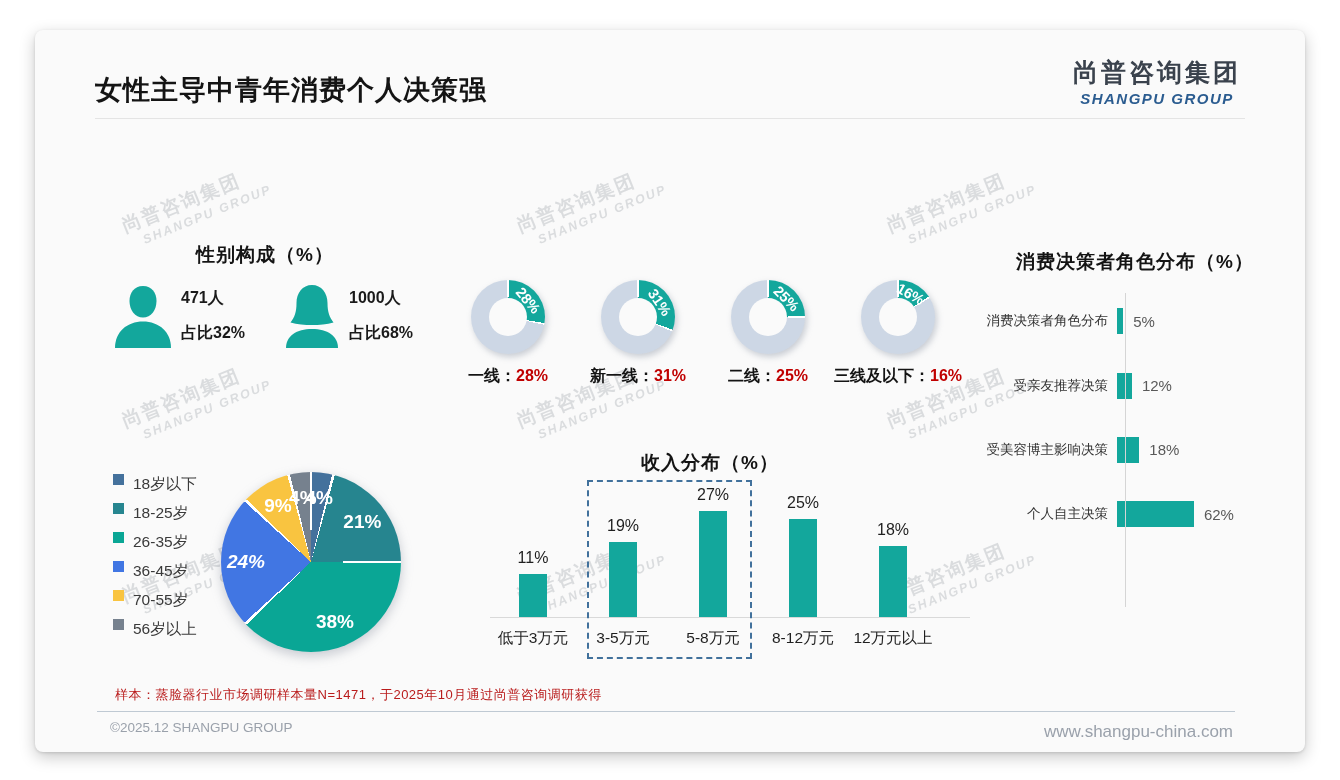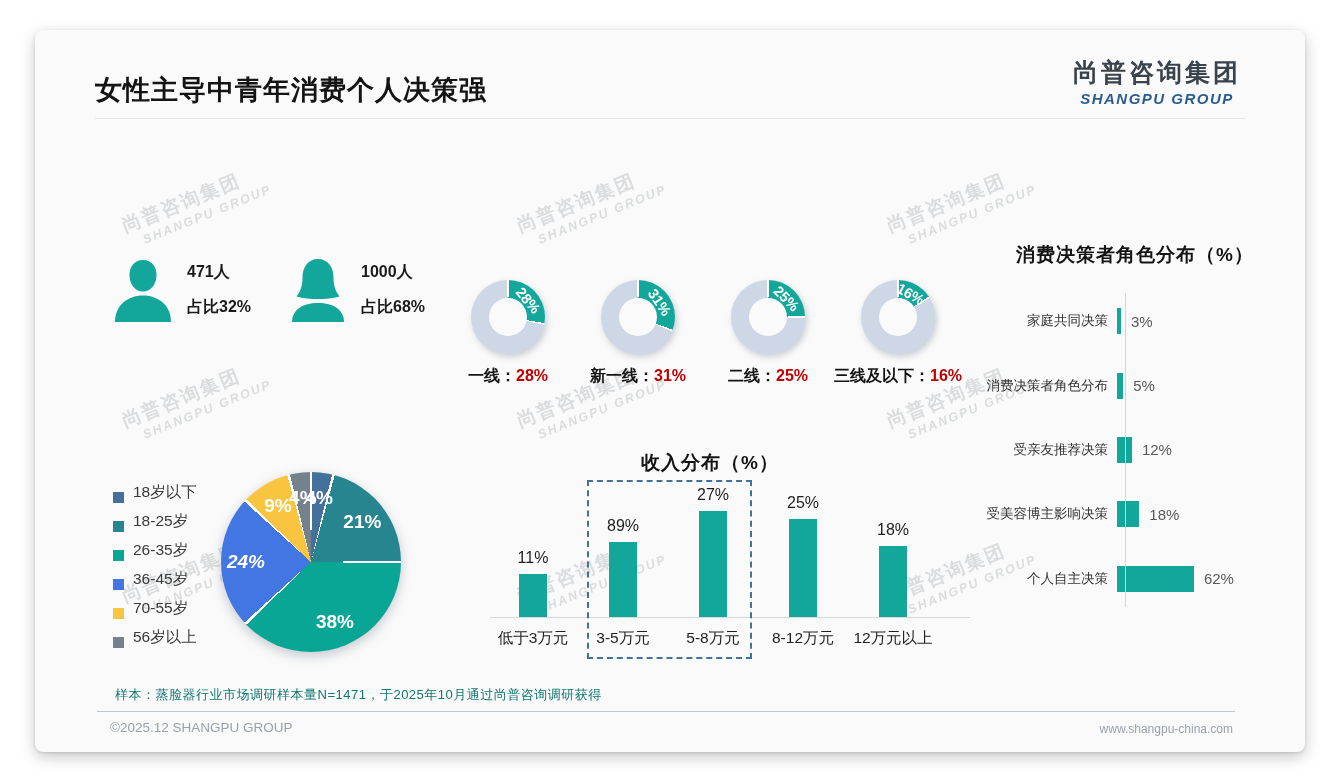--- a/index.html
+++ b/index.html
@@ -21,68 +21,68 @@
   .header-divider { position:absolute; left:60px; right:60px; top:88px; height:1px; background:#e4e4e4; }
 
   .main-title { position:absolute; left:0; right:0; top:126px; text-align:center; font-size:23px; font-weight:800; color:#141414; letter-spacing:1px; }
 
   .section-title { font-size:19px; font-weight:800; color:#141414; letter-spacing:1px; text-align:center; }
 
   
   .sec-gender { position:absolute; left:60px; top:212px; width:340px; }
   .gender-row { display:flex; align-items:flex-start; margin-top:16px; padding-left:18px; }
   .person-icon svg { display:block; }
-  .gender-text { margin-left:14px; margin-top:4px; }
+  .gender-text { margin-left:8px; margin-top:4px; }
   .gender-count { font-size:16px; font-weight:800; color:#1a1a1a; }
   .gender-share { font-size:16px; font-weight:800; color:#1a1a1a; margin-top:14px; }
   .gender-item-2 { margin-left:38px; }
 
   
   .sec-city-title { position:absolute; left:408px; top:212px; width:520px; }
   .donut-row { position:absolute; left:408px; top:250px; width:520px; display:flex; }
   .donut-cell { width:130px; display:flex; flex-direction:column; align-items:center; }
   .donut { position:relative; width:74px; height:74px; border-radius:50%; filter:drop-shadow(2px 3px 3px rgba(110,120,140,.35)); }
   .donut::after { content:""; position:absolute; left:50%; top:50%; width:38px; height:38px; border-radius:50%; background:#fafafa; transform:translate(-50%,-50%); }
   .donut-value-label { position:absolute; left:50%; top:50%; font-size:14.5px; font-weight:800; color:#ffffff; z-index:2; white-space:nowrap; }
   .donut-caption { margin-top:12px; font-size:16px; font-weight:800; color:#141414; white-space:nowrap; }
   .donut-caption .val { color:#c00000; }
 
   
-  .sec-decision-title { position:absolute; left:945px; top:212px; width:310px; }
+  .sec-decision-title { position:absolute; left:945px; top:219px; width:310px; }
   .decision-chart { position:absolute; left:912px; top:259px; width:340px; height:322px; }
   .decision-axis { position:absolute; left:178px; top:4px; bottom:4px; width:1px; background:#d5d5d5; }
   .decision-row { display:flex; align-items:center; height:64.4px; }
   .decision-label { width:170px; text-align:right; padding-right:9px; font-size:13.5px; color:#333333; white-space:nowrap; }
   .decision-bar { height:26px; background:#13a79c; }
   .decision-pct { margin-left:10px; font-size:15px; color:#595959; }
 
   
   .sec-age-title { position:absolute; left:60px; top:398px; width:340px; }
   .age-legend { position:absolute; left:78px; top:444px; }
-  .legend-item { display:flex; align-items:flex-end; height:29px; }
+  .legend-item { display:flex; align-items:flex-start; height:29px; }
   .legend-swatch { width:11px; height:11px; margin-right:9px; }
   .legend-label { font-size:15.5px; color:#3a3a3a; }
   .pie { position:absolute; left:186px; top:442px; width:180px; height:180px; border-radius:50%; filter:drop-shadow(0 4px 6px rgba(100,110,130,.35)); }
   .pie-slice-label { position:absolute; transform:translate(-50%,-50%); font-size:19px; font-weight:800; color:#ffffff; white-space:nowrap; }
 
   
   .sec-income-title { position:absolute; left:425px; top:420px; width:500px; }
   .income-plot { position:absolute; left:455px; top:450px; width:480px; height:138px; border-bottom:1px solid #d9d9d9; }
   .income-bar-group { position:absolute; bottom:0; width:28px; }
   .income-bar { position:absolute; bottom:0; left:0; width:28px; background:#13a79c; }
   .income-value { position:absolute; left:14px; transform:translateX(-50%); font-size:16px; color:#1f1f1f; white-space:nowrap; }
   .income-cats { position:absolute; left:455px; top:598px; width:480px; height:24px; }
   .income-cat { position:absolute; transform:translateX(-50%); font-size:15.5px; color:#1f1f1f; white-space:nowrap; }
   .income-highlight-box { position:absolute; left:552px; top:450px; width:165px; height:179px; border:2px dashed #41719c; z-index:2; }
 
   
-  .sample-note { position:absolute; left:80px; top:656px; font-size:13px; color:#0f766e; letter-spacing:.5px; }
+  .sample-note { position:absolute; left:80px; top:656px; font-size:13px; color:#b91c1c; letter-spacing:.5px; }
   .footer-divider { position:absolute; left:62px; right:70px; top:681px; height:1px; background:#bfc9d3; }
   .copyright { position:absolute; left:75px; top:690px; font-size:13.5px; color:#9aa1ab; }
-  .website { position:absolute; right:72px; top:692px; font-size:12px; color:#9aa1ab; }
+  .website { position:absolute; right:72px; top:692px; font-size:17px; color:#9aa1ab; }
 </style>
 </head>
 <body>
 
 <div class="slide">
   <div id="wm-layer">
       <div class="wm" style="left: 85px; top: 155px;">
         <div class="wm-cn">尚普咨询集团</div>
         <div class="wm-en">SHANGPU GROUP</div>
       </div>
@@ -124,20 +124,21 @@
 
     <div class="page-title">女性主导中青年消费个人决策强</div>
     <div class="logo">
       <div class="logo-cn">尚普咨询集团</div>
       <div class="logo-en">SHANGPU GROUP</div>
     </div>
     <div class="header-divider"></div>
 
 
     <div class="sec-gender">
+      <div class="section-title">性别构成（%）</div>
       <div class="gender-row">
         <span class="person-icon">
           <svg width="60" height="64" viewBox="0 0 60 64" fill="#13a79c">
             <path d="M30 2 C21 2 16.5 9 16.5 17 C16.5 26 22 33.5 30 33.5 C38 33.5 43.5 26 43.5 17 C43.5 9 39 2 30 2 Z"></path>
             <path d="M2 64 C2 48 14 37.5 30 37.5 C46 37.5 58 48 58 64 Z"></path>
           </svg>
         </span>
         <div class="gender-text">
           <div class="gender-count">471人</div>
           <div class="gender-share">占比32%</div>
@@ -179,25 +180,20 @@
           <span class="donut-value-label" style="transform: translate(-50%, -50%) rotate(28.8deg) translate(0px, -26px);">16%</span>
         </div>
         <div class="donut-caption"><span>三线及以下：</span><span class="val">16%</span></div>
       </div>
     </div>
 
     <div class="sec-decision-title section-title">消费决策者角色分布（%）</div>
     <div class="decision-chart">
       <div class="decision-axis"></div>
       <div class="decision-row">
-        <div class="decision-label">家庭共同决策</div>
-        <div class="decision-bar" style="width: 4px;"></div>
-        <div class="decision-pct">3%</div>
-      </div>
-      <div class="decision-row">
         <div class="decision-label">消费决策者角色分布</div>
         <div class="decision-bar" style="width: 6.2px;"></div>
         <div class="decision-pct">5%</div>
       </div>
       <div class="decision-row">
         <div class="decision-label">受亲友推荐决策</div>
         <div class="decision-bar" style="width: 14.88px;"></div>
         <div class="decision-pct">12%</div>
       </div>
       <div class="decision-row">
@@ -247,21 +243,21 @@
       <span class="pie-slice-label" style="left: 81.8533px; top: 25.5125px;">4%</span>
     </div>
 
     <div class="sec-income-title section-title">收入分布（%）</div>
     <div class="income-plot">
       <div class="income-bar-group" style="left: 29px;">
         <div class="income-value" style="bottom: 50.23px;">11%</div>
         <div class="income-bar" style="height: 43.23px;"></div>
       </div>
       <div class="income-bar-group" style="left: 119px;">
-        <div class="income-value" style="bottom: 81.67px;">89%</div>
+        <div class="income-value" style="bottom: 81.67px;">19%</div>
         <div class="income-bar" style="height: 74.67px;"></div>
       </div>
       <div class="income-bar-group" style="left: 209px;">
         <div class="income-value" style="bottom: 113.11px;">27%</div>
         <div class="income-bar" style="height: 106.11px;"></div>
       </div>
       <div class="income-bar-group" style="left: 299px;">
         <div class="income-value" style="bottom: 105.25px;">25%</div>
         <div class="income-bar" style="height: 98.25px;"></div>
       </div>

